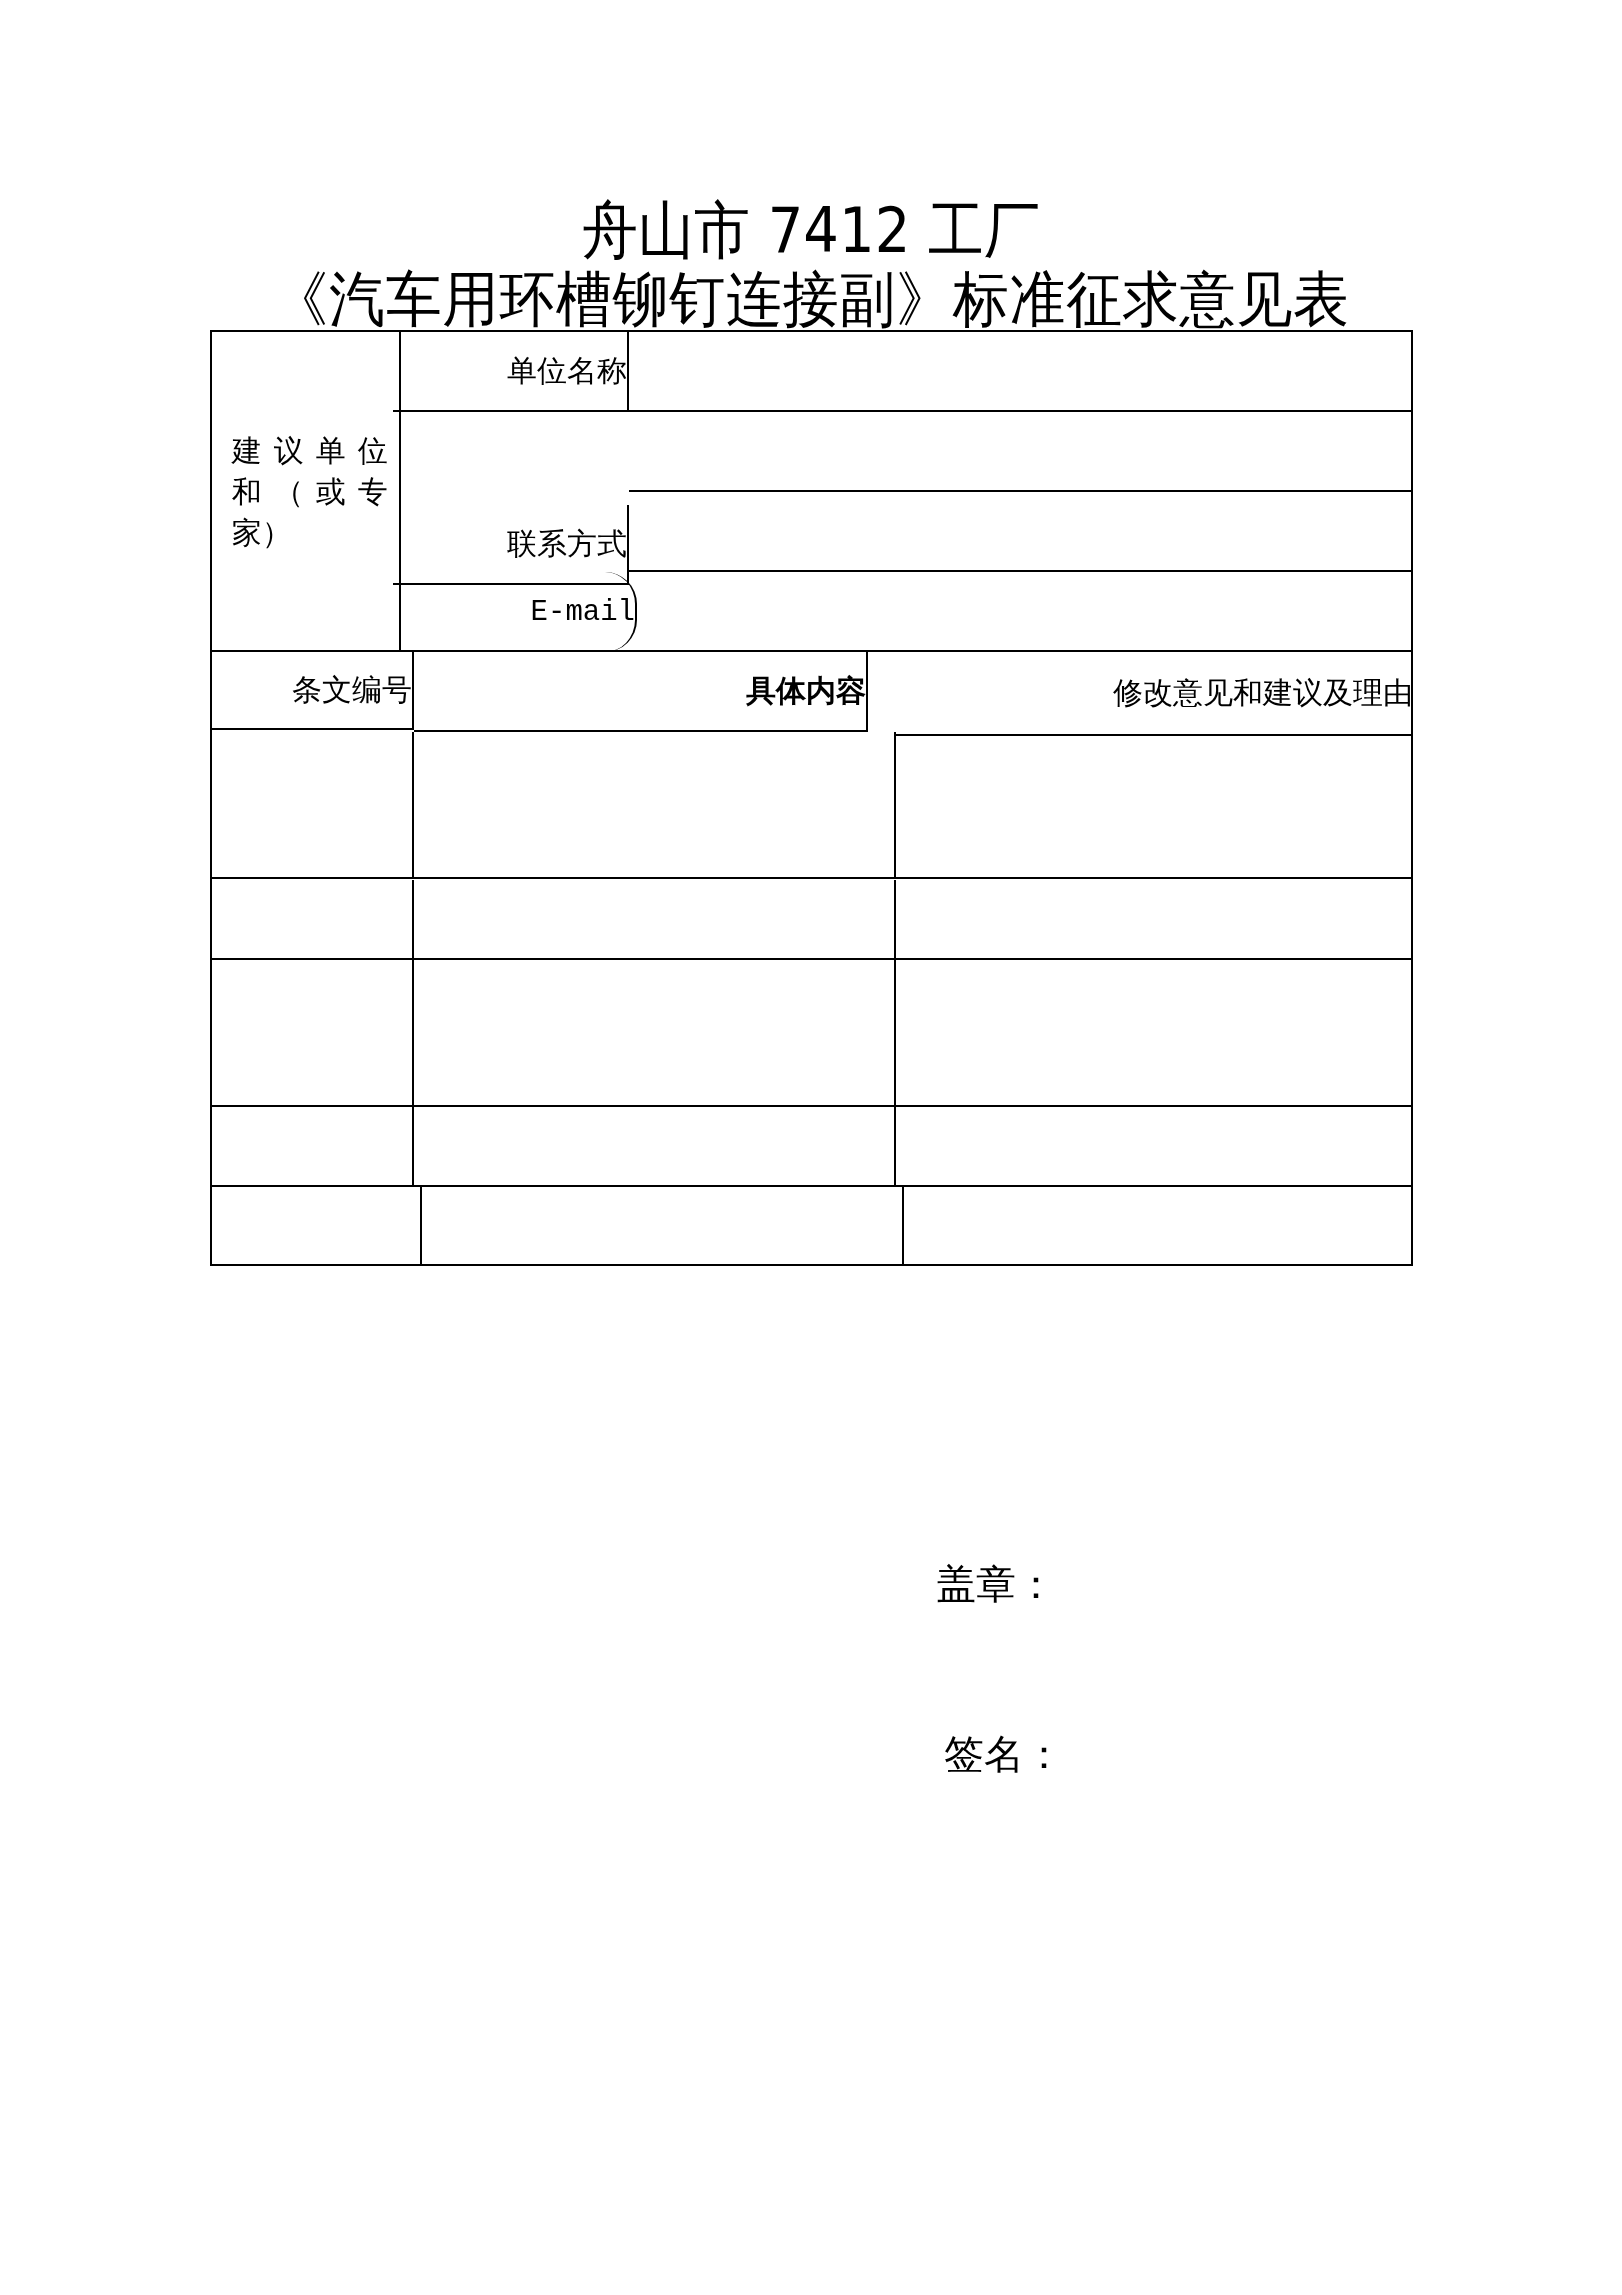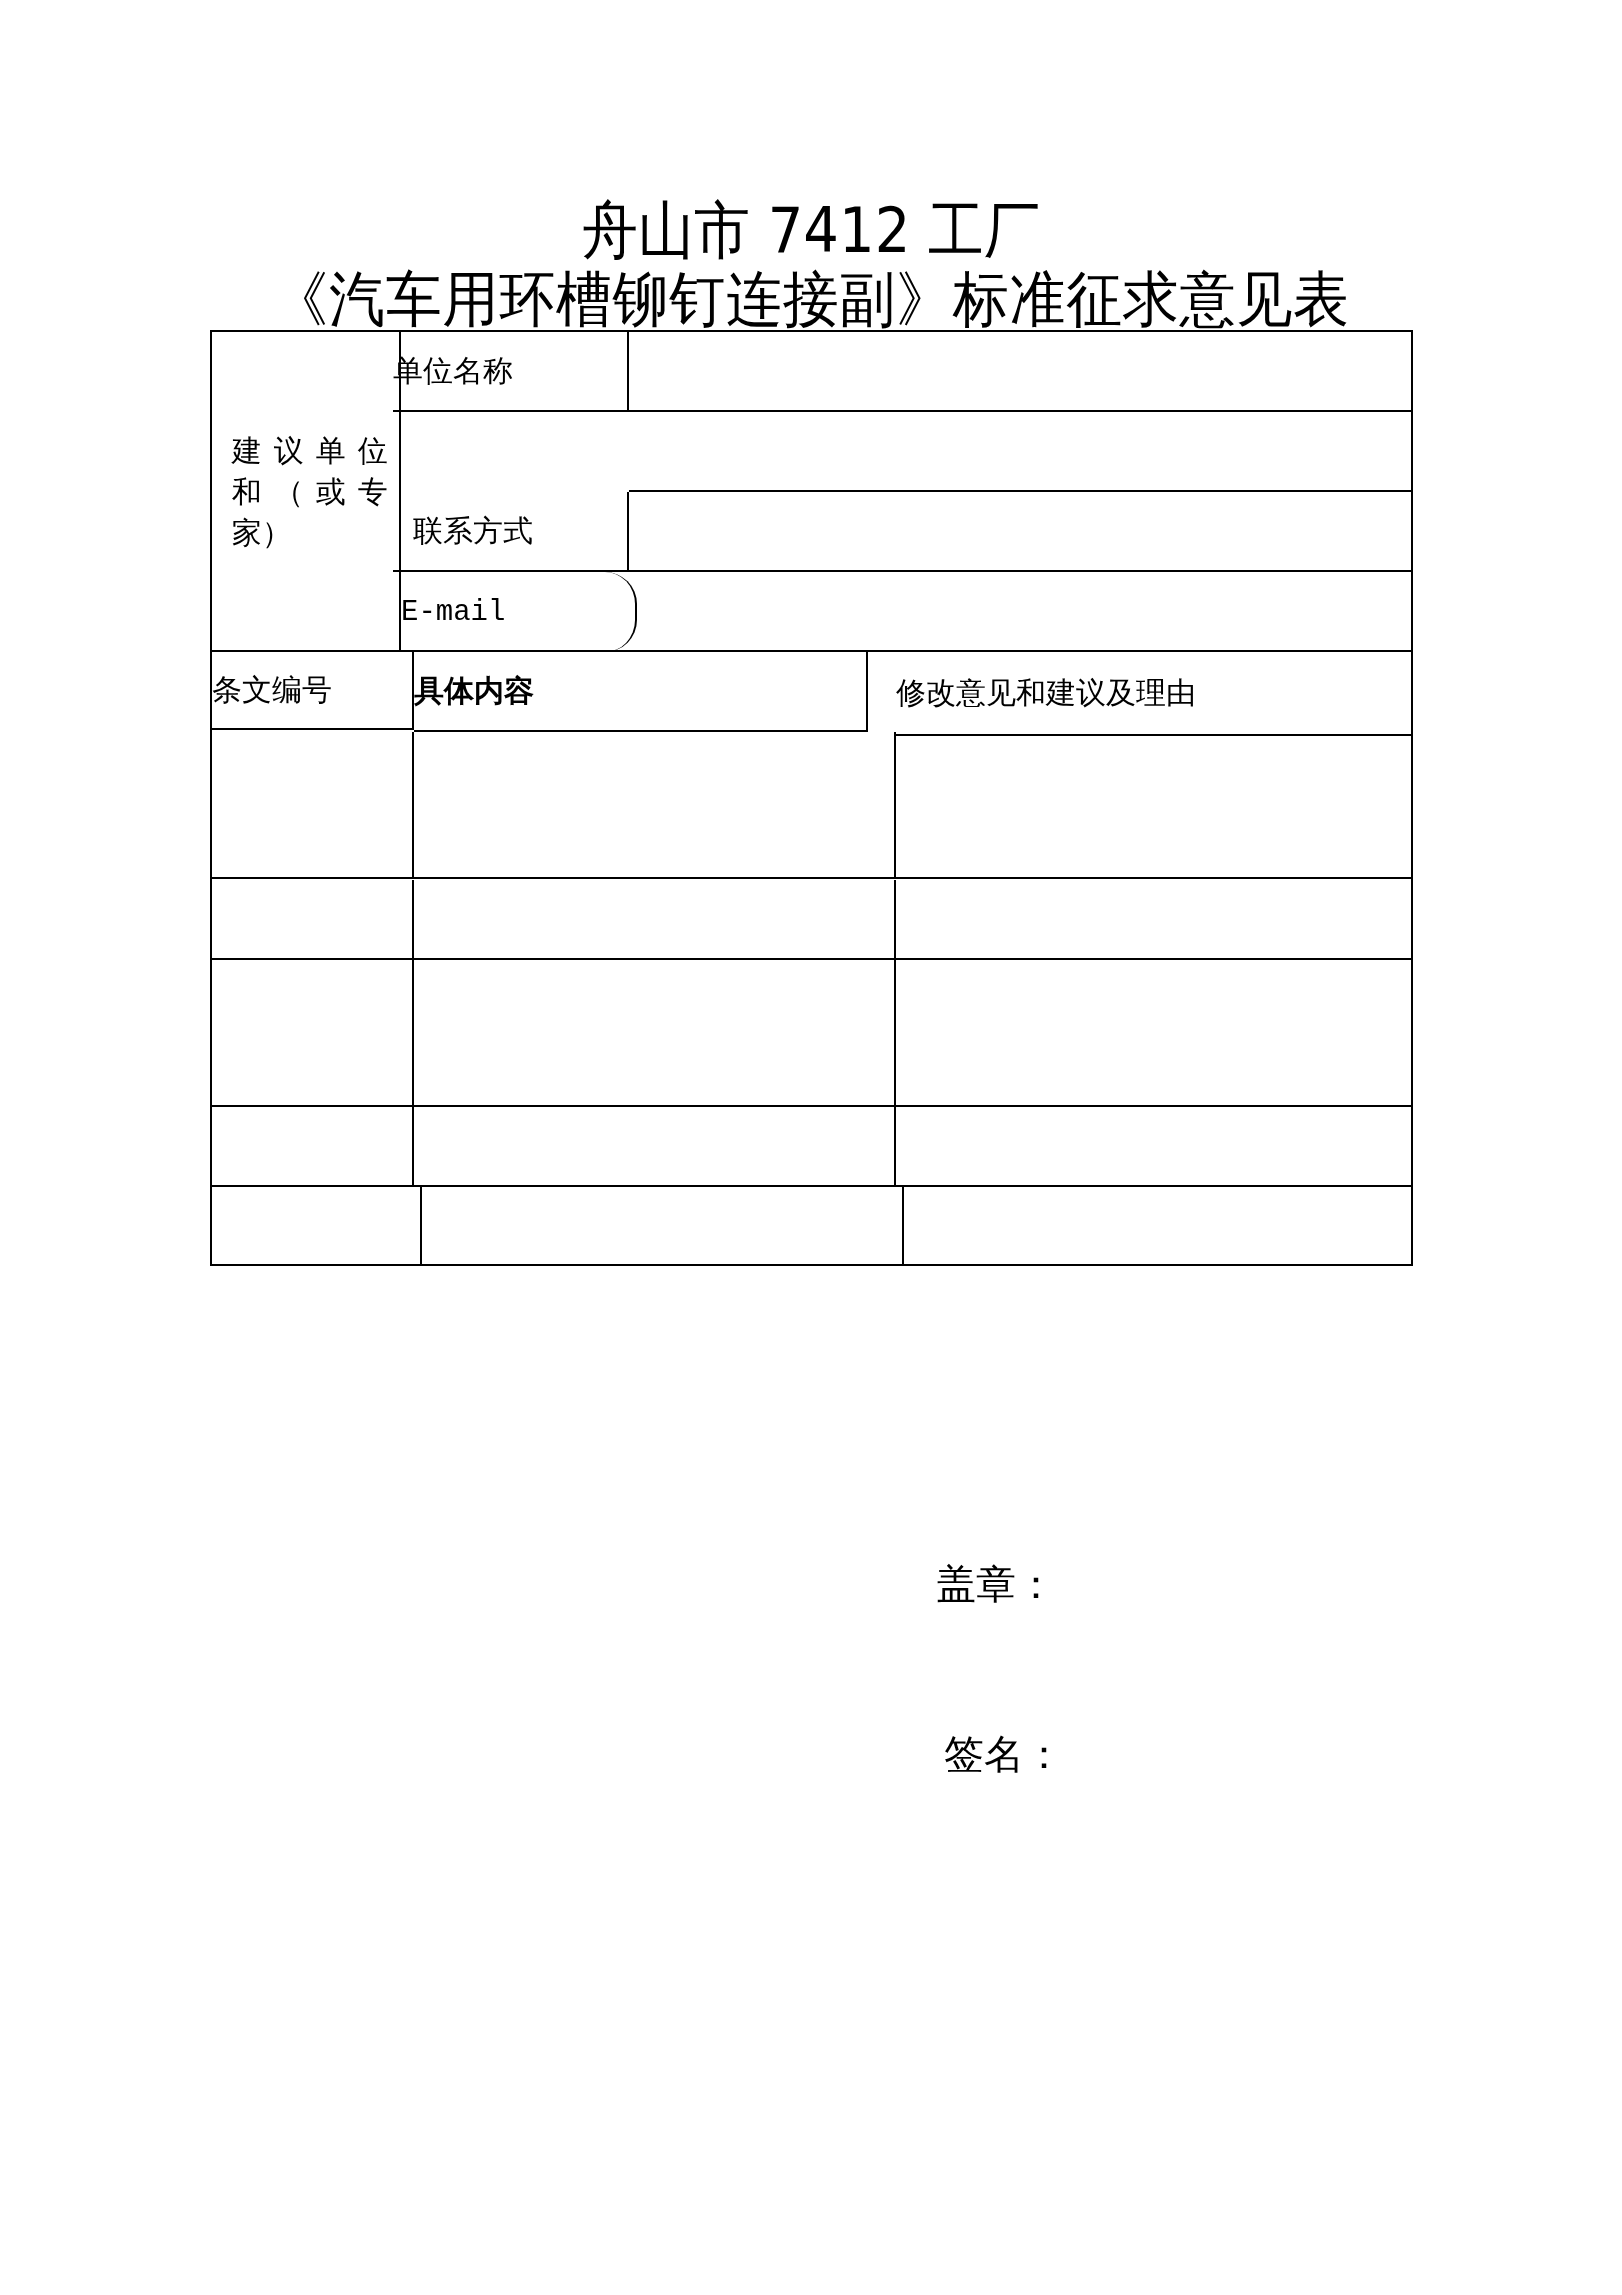--- a/index.html
+++ b/index.html
@@ -7,21 +7,21 @@
          font-family: "DejaVu Serif", "Liberation Serif", serif; color: #000; }
   .title { position: absolute; left: 0; width: 1622px; text-align: center;
            font-family: "DejaVu Sans", "Liberation Sans", sans-serif;
            font-size: 56px; line-height: 65px; white-space: nowrap;
            transform-origin: center center; }
   .title1 { top: 198px; transform: scaleY(1.12); }
   .title2 { top: 266px; transform: scaleY(1.08); letter-spacing: 0.7px; }
 
   .grid { position: absolute; border: 2px solid #000; box-sizing: border-box; }
   .cell { position: absolute; box-sizing: border-box; border-right: 2px solid #000; border-bottom: 2px solid #000;
-          display: flex; align-items: center; justify-content: flex-start;
+          display: flex; align-items: center; justify-content: flex-end;
           font-size: 30px; }
   .cell.nr { border-right: none; }
   .cell.nb { border-bottom: none; margin-left: 8px; }
   .mono { font-family: "Liberation Mono", "DejaVu Sans Mono", monospace; font-size: 29px; }
 
   .side-label { position: absolute; left: 11.8px; width: 156px; top: 98px;
                 font-size: 30px; line-height: 41px; text-align: justify; text-align-last: justify; }
   .side-label span { display: block; }
   .side-label span.last { text-align-last: left; }
 
@@ -47,21 +47,21 @@
     <span>单位名称</span>
   </div>
   <div class="cell nr" style="left:417px; top:0; width:784px; height:80px;">
     <span></span>
   </div>
 
   <div class="cell nr" style="left:417px; top:80px; width:784px; height:80px;">
     <span></span>
   </div>
 
-  <div class="cell" style="left:181px; top:160px; width:236px; height:80px;padding-left:20px;">
+  <div class="cell" style="left:181px; top:173px; width:236px; height:80px;padding-left:20px;">
     <span>联系方式</span>
   </div>
   <div class="cell nr" style="left:417px; top:160px; width:784px; height:80px;">
     <span></span>
   </div>
 
   <div class="cell nb" style="left:181px; top:240px; width:236px; height:80px;border-radius:32px;">
     <span class="mono">E-mail</span>
   </div>
   <div class="cell nr nb" style="left:417px; top:240px; width:784px; height:80px;">

